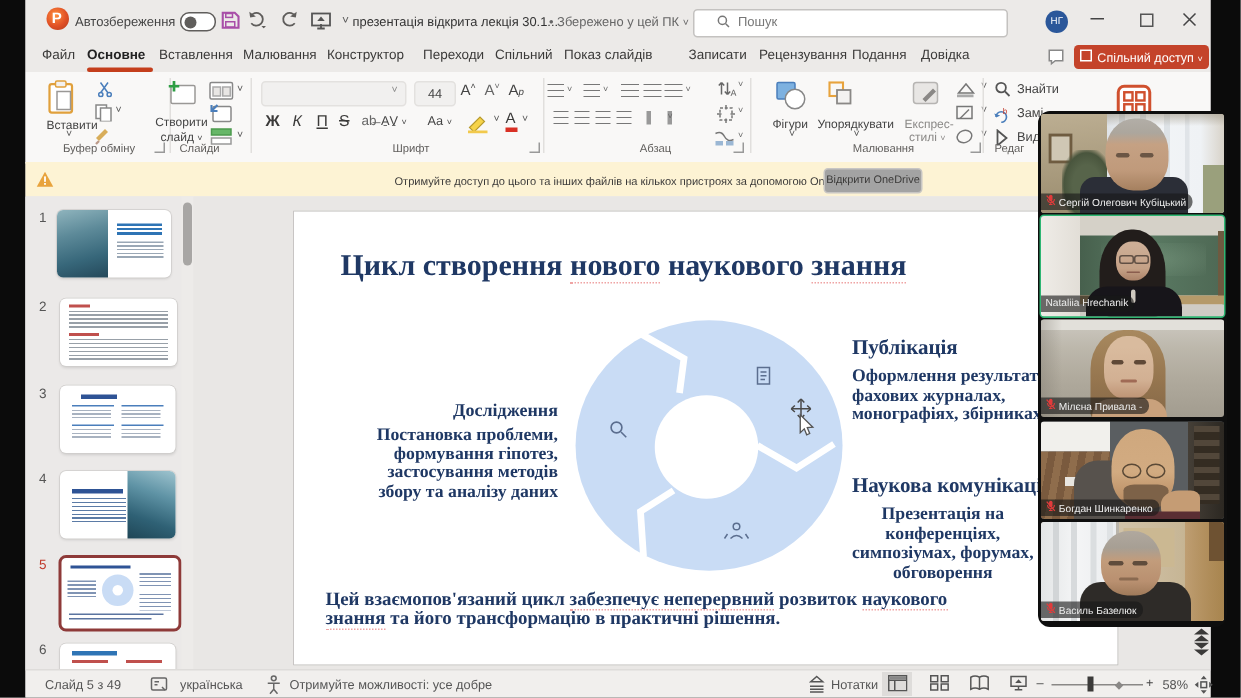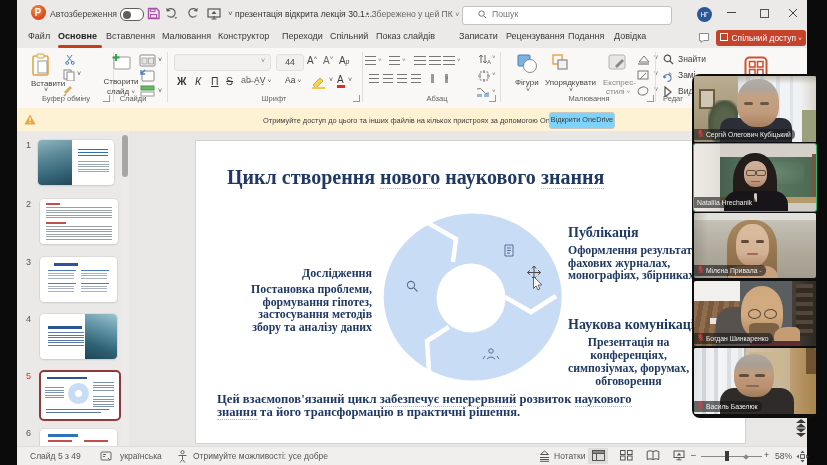--- a/index.html
+++ b/index.html
@@ -265,21 +265,21 @@
           <rect x="13.5" y="13.5" width="5.5" height="5.5" fill="none" stroke="#d0502e" stroke-width="1.6"></rect>
         </svg>
     </div>
     <div id="msgbar">
       <svg class="abs" style="left:7px;top:6px" width="12" height="11" viewBox="0 0 12 11">
           <path d="M6 0.5 L11.5 10.5 H0.5 Z" fill="#e8a33d"></path>
           <rect x="5.4" y="3.6" width="1.2" height="3.6" fill="#fff"></rect>
           <rect x="5.4" y="8" width="1.2" height="1.2" fill="#fff"></rect>
         </svg>
       <div class="abs" style="left:246px;top:8px;font-size:7.4px;color:#3b3a39;">Отримуйте доступ до цього та інших файлів на кількох пристроях за допомогою OneDrive.</div>
-      <div class="abs" style="left:532px;top:3.5px;width:64px;height:15px;background:#7dd3fc;border:1px solid #c8c6c4;border-radius:3px;font-size:7.3px;color:#3b3a39;text-align:center;line-height:14px;">Відкрити OneDrive</div>
+      <div class="abs" style="left:532px;top:3.5px;width:64px;height:15px;background:#a3a3a3;border:1px solid #c8c6c4;border-radius:3px;font-size:7.3px;color:#3b3a39;text-align:center;line-height:14px;">Відкрити OneDrive</div>
     </div>
     <div id="content">
       <div id="thumbpanel">
         <div class="tnum" style="top:9px;">1</div>
         <div class="thumb" style="top:9px;left:21px;width:76px;">
           <div class="abs" style="left:0;top:0;width:34px;height:45px;border-radius:4px 0 0 4px;background:linear-gradient(165deg,#8fb4bd 0%,#5d8a99 35%,#37677a 70%,#24485a 100%);"></div>
           <div class="abs" style="left:40px;top:9px;width:30px;height:8px;background:repeating-linear-gradient(#2e74b5 0 1.4px,transparent 1.4px 3px);"></div>
           <div class="abs" style="left:40px;top:21px;width:31px;height:12px;background:repeating-linear-gradient(#9aa7b5 0 1px,transparent 1px 2.5px);"></div>
         </div>
         <div class="tnum" style="top:68px;">2</div>

